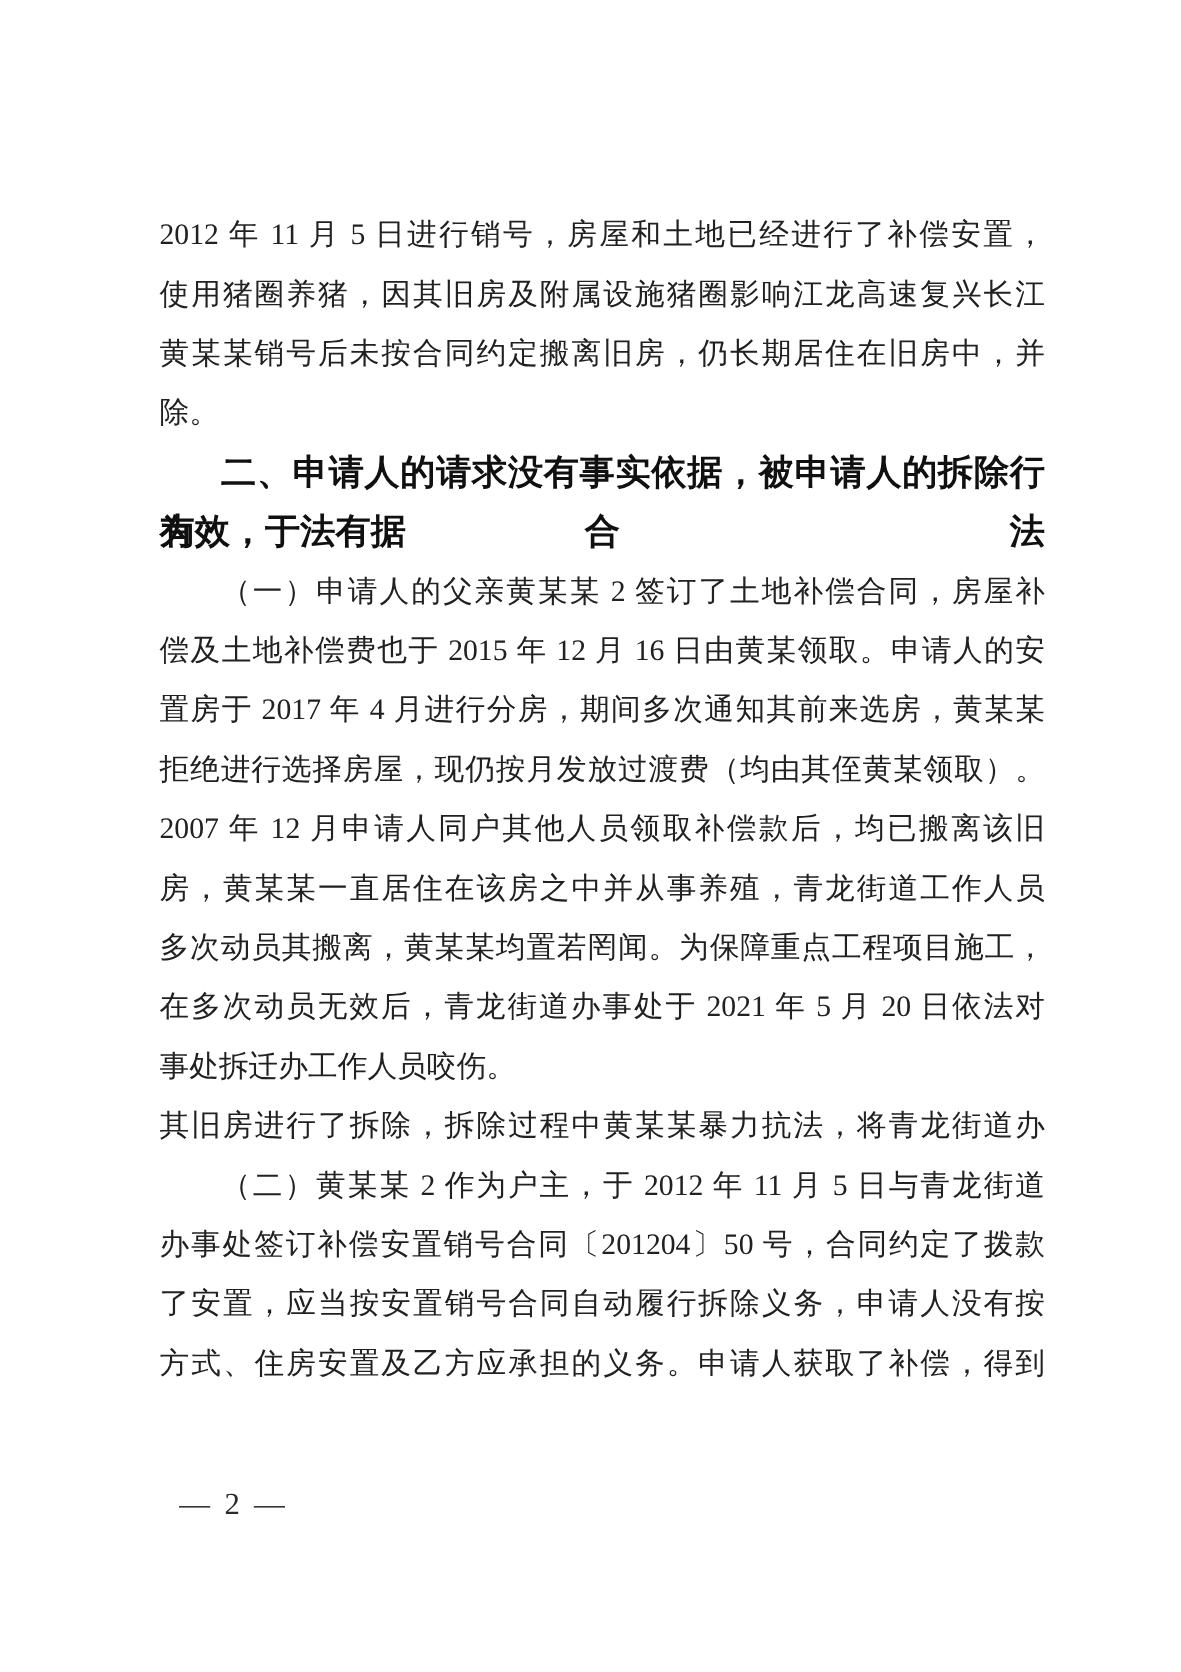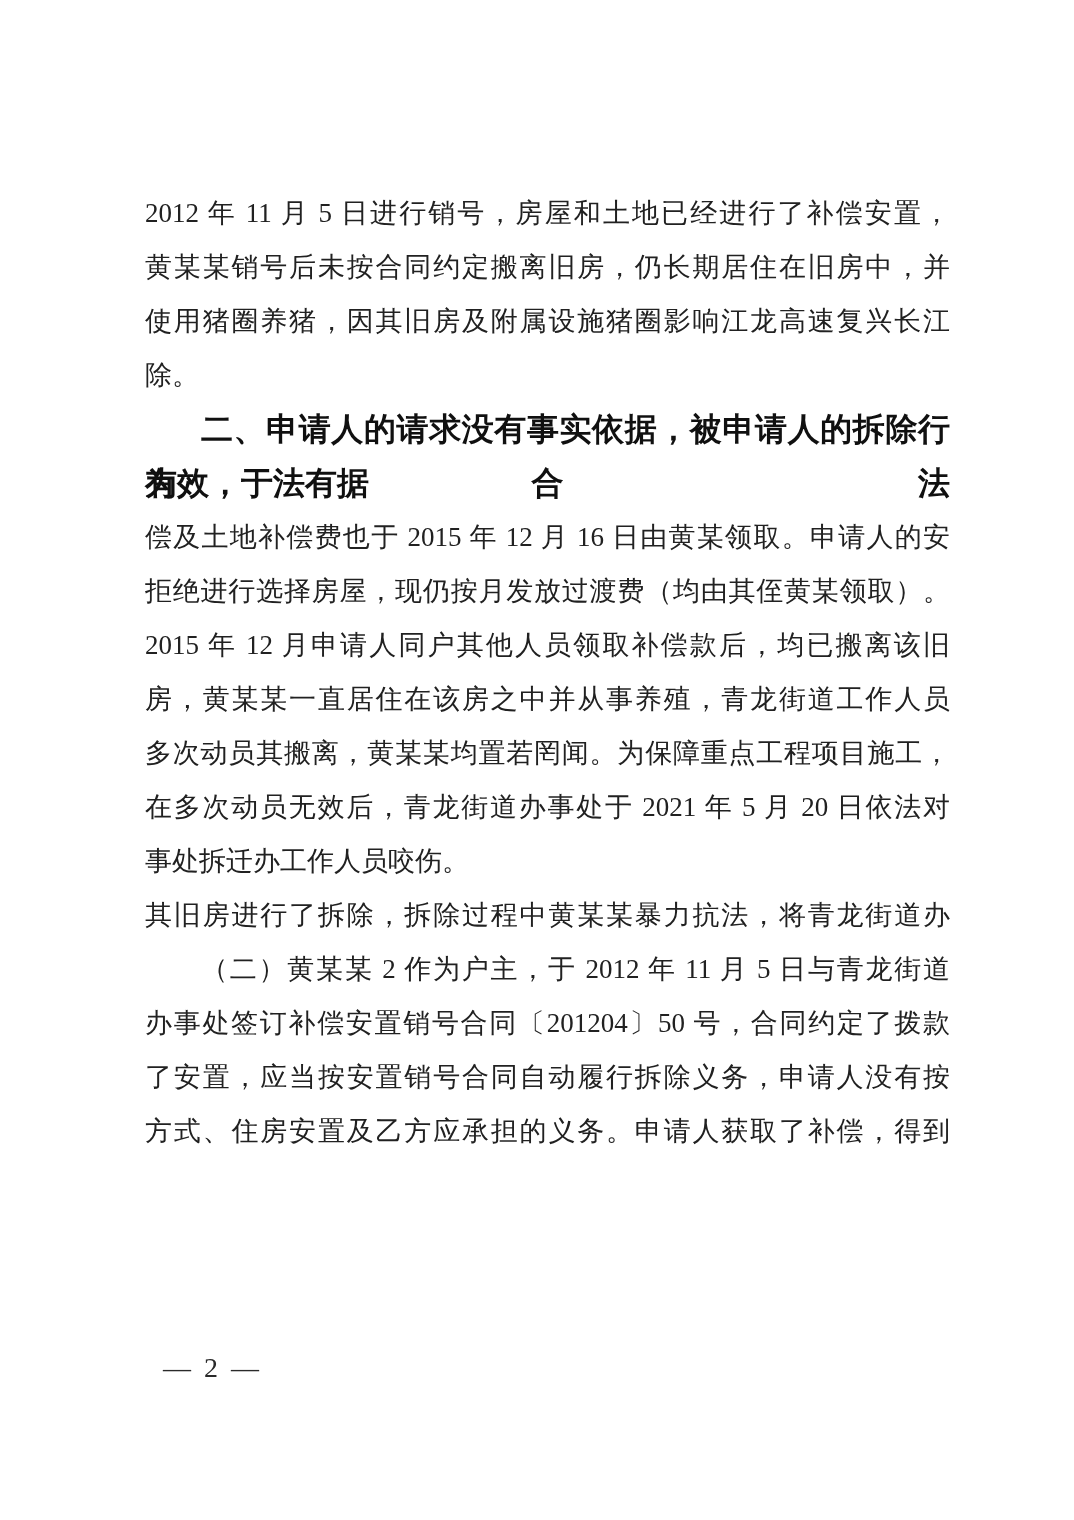--- a/index.html
+++ b/index.html
@@ -54,28 +54,30 @@
     letter-spacing: 3px;
     color: #2a2a2a;
   }
 </style>
 </head>
 <body>
 
 <div class="page">
   <div class="text-block">
     <div class="line">2012 年 11 月 5 日进行销号，房屋和土地已经进行了补偿安置，</div>
+    <div class="line">使用猪圈养猪，因其旧房及附属设施猪圈影响江龙高速复兴长江</div>
     <div class="line">黄某某销号后未按合同约定搬离旧房，仍长期居住在旧房中，并</div>
-    <div class="line">使用猪圈养猪，因其旧房及附属设施猪圈影响江龙高速复兴长江</div>
     <div class="line endp">除。</div>
     <div class="line heading indent">二、申请人的请求没有事实依据，被申请人的拆除行为合法</div>
     <div class="line heading endp">有效，于法有据</div>
+    <div class="line indent">（一）申请人的父亲黄某某 2 签订了土地补偿合同，房屋补</div>
     <div class="line">偿及土地补偿费也于 2015 年 12 月 16 日由黄某领取。申请人的安</div>
+    <div class="line">置房于 2017 年 4 月进行分房，期间多次通知其前来选房，黄某某</div>
     <div class="line">拒绝进行选择房屋，现仍按月发放过渡费（均由其侄黄某领取）。</div>
-    <div class="line">2015 年 12 月申请人同户其他人员领取补偿款后，均已搬离该旧</div>
+    <div class="line">2007 年 12 月申请人同户其他人员领取补偿款后，均已搬离该旧</div>
     <div class="line">房，黄某某一直居住在该房之中并从事养殖，青龙街道工作人员</div>
     <div class="line">多次动员其搬离，黄某某均置若罔闻。为保障重点工程项目施工，</div>
     <div class="line">在多次动员无效后，青龙街道办事处于 2021 年 5 月 20 日依法对</div>
     <div class="line endp">事处拆迁办工作人员咬伤。</div>
     <div class="line">其旧房进行了拆除，拆除过程中黄某某暴力抗法，将青龙街道办</div>
     <div class="line indent">（二）黄某某 2 作为户主，于 2012 年 11 月 5 日与青龙街道</div>
     <div class="line">办事处签订补偿安置销号合同〔201204〕50 号，合同约定了拨款</div>
     <div class="line">了安置，应当按安置销号合同自动履行拆除义务，申请人没有按</div>
     <div class="line">方式、住房安置及乙方应承担的义务。申请人获取了补偿，得到</div>
   </div>

